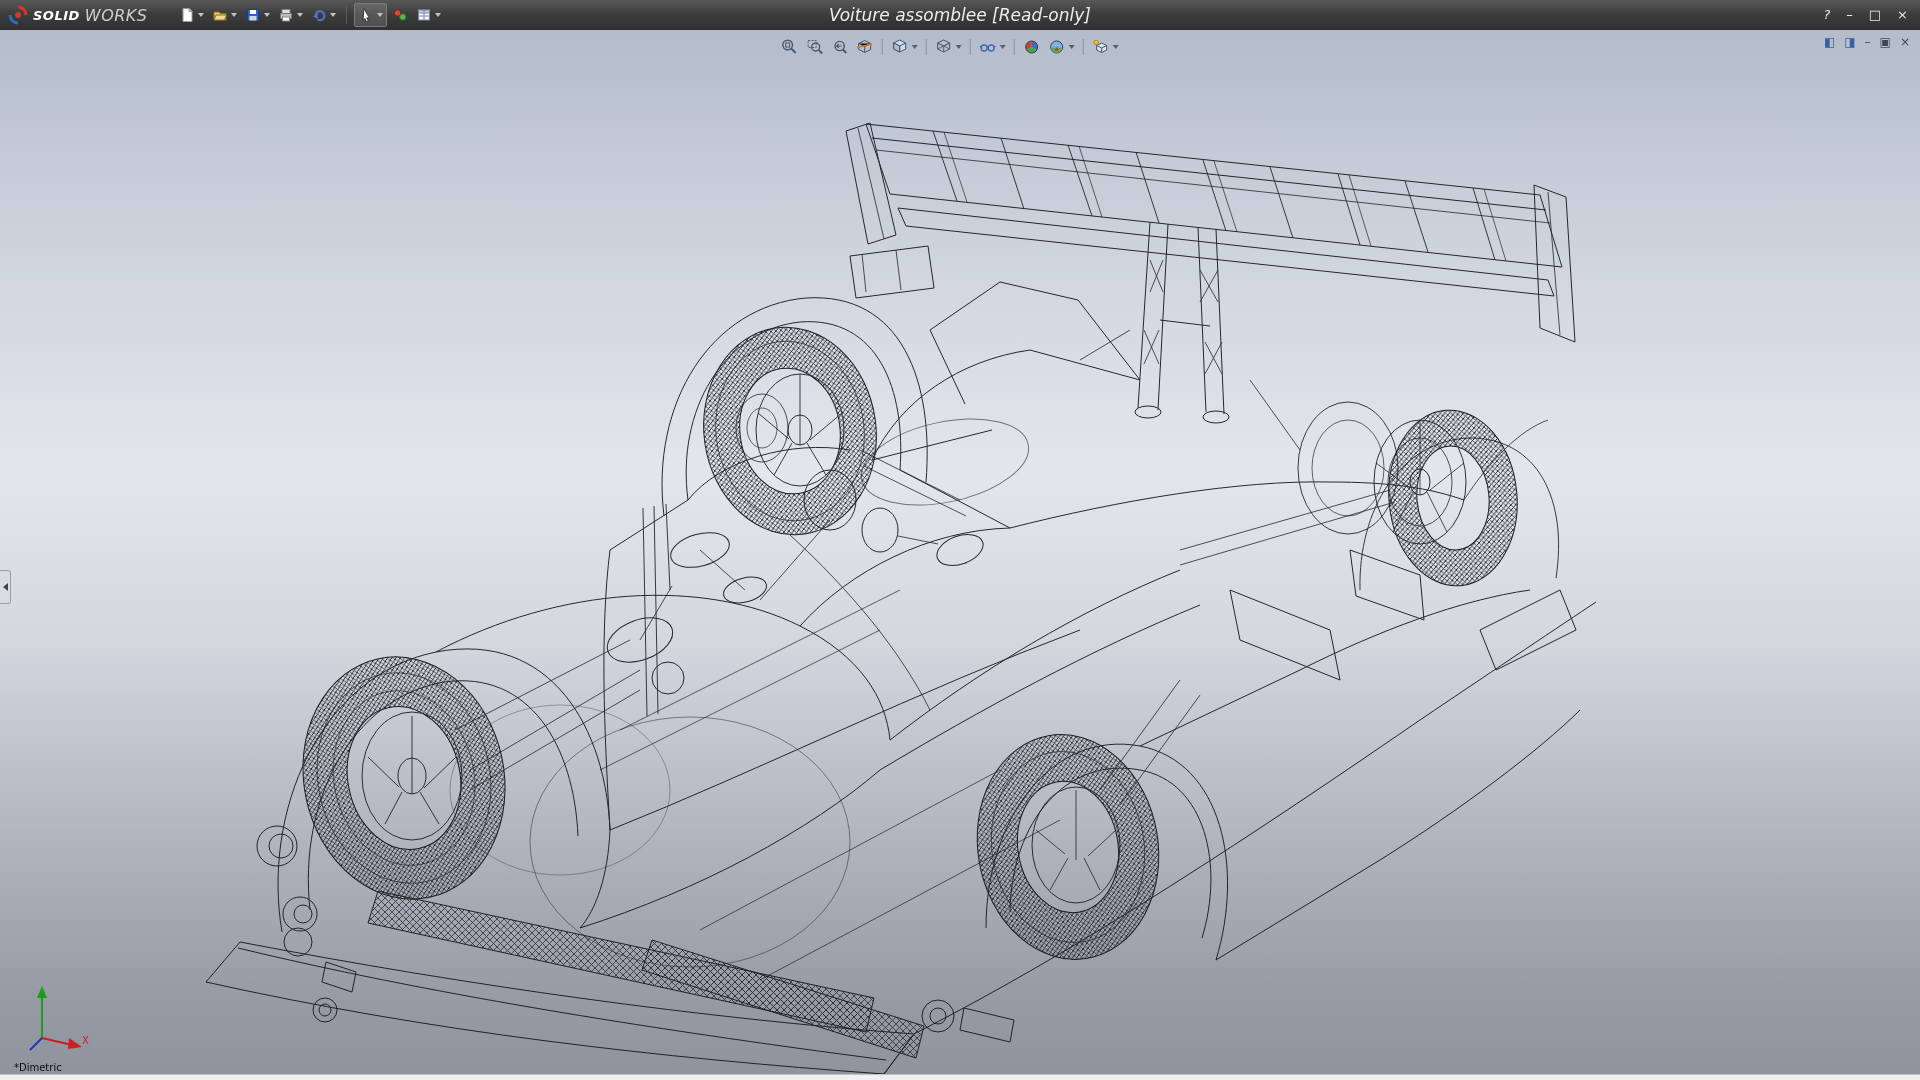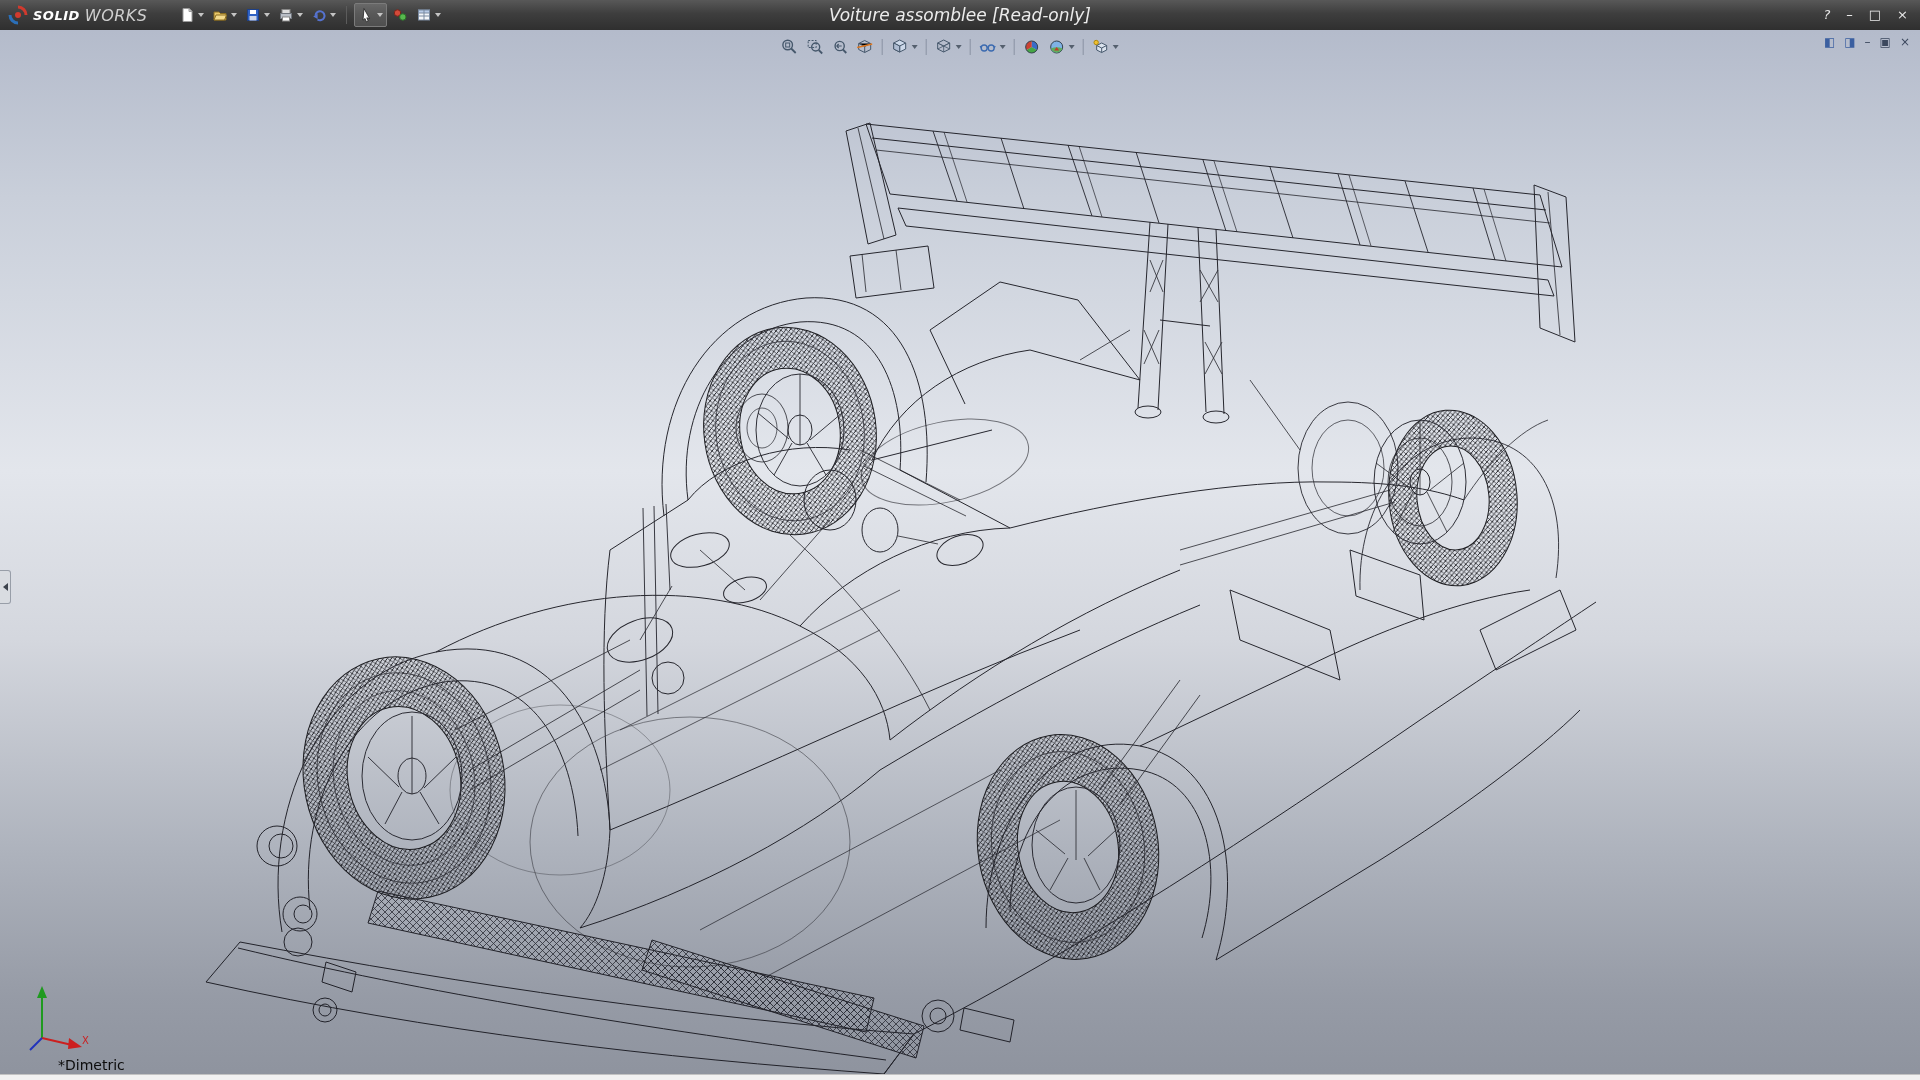--- a/index.html
+++ b/index.html
@@ -45,21 +45,21 @@
 
   
   .fm-tab { position:absolute; left:0; top:540px; width:11px; height:34px; background:#d9dce1;
     border:1px solid #989ea8; border-left:none; border-radius:0 3px 3px 0;
     display:flex; align-items:center; justify-content:center; }
   .fm-tab .tri { width:0; height:0; border-top:4px solid transparent; border-bottom:4px solid transparent;
     border-right:5px solid #3d434d; }
 
   
   .triad { position:absolute; left:22px; bottom:26px; }
-  .view-label { position:absolute; left:14px; bottom:7px; font-size:14px; color:#0c0c0c;margin-left:44px; }
+  .view-label { position:absolute; left:14px; bottom:7px; font-size:10px; color:#0c0c0c; }
   .status-strip { position:absolute; left:0; right:0; bottom:0; height:6px; background:#f1f1f1; border-top:1px solid #c2c2c2; }
 </style>
 </head>
 <body>
 
 <div class="app">
 
   <header class="titlebar">
     <div class="brand">
       <svg width="20" height="20" viewBox="0 0 20 20">

